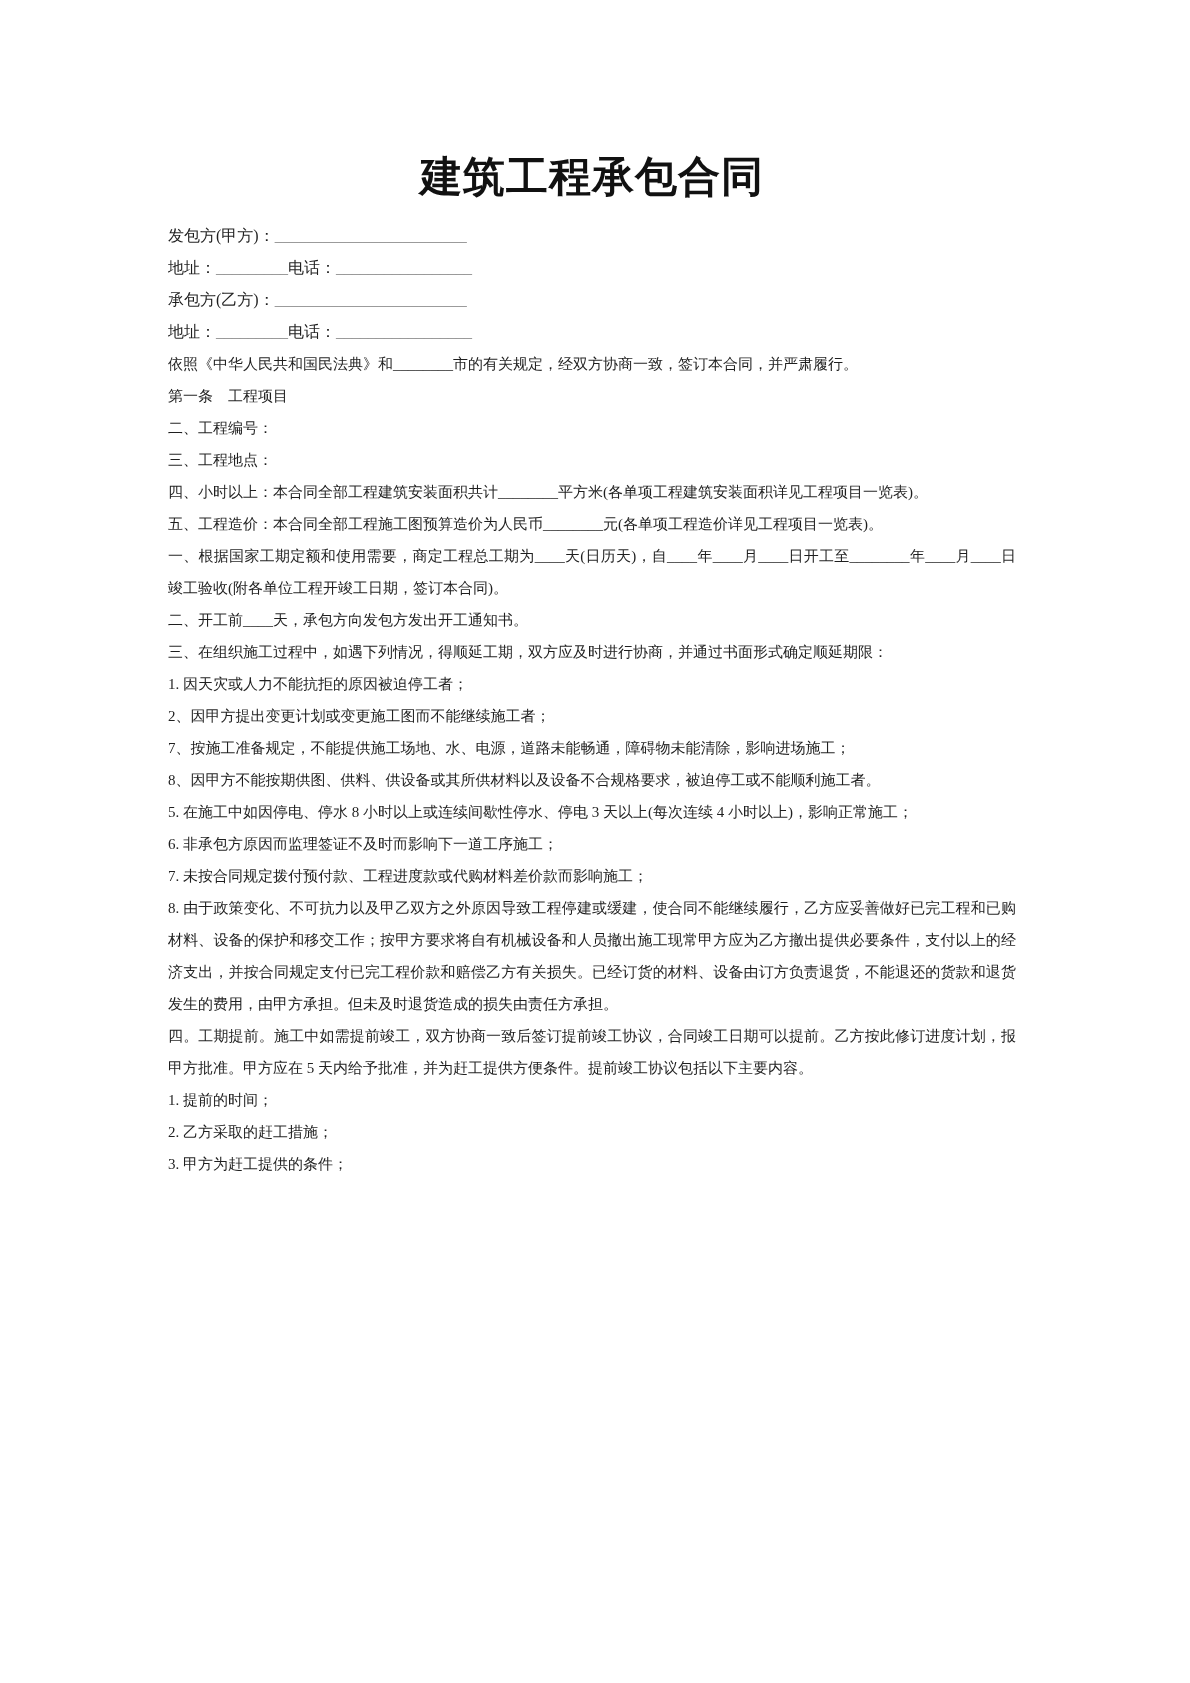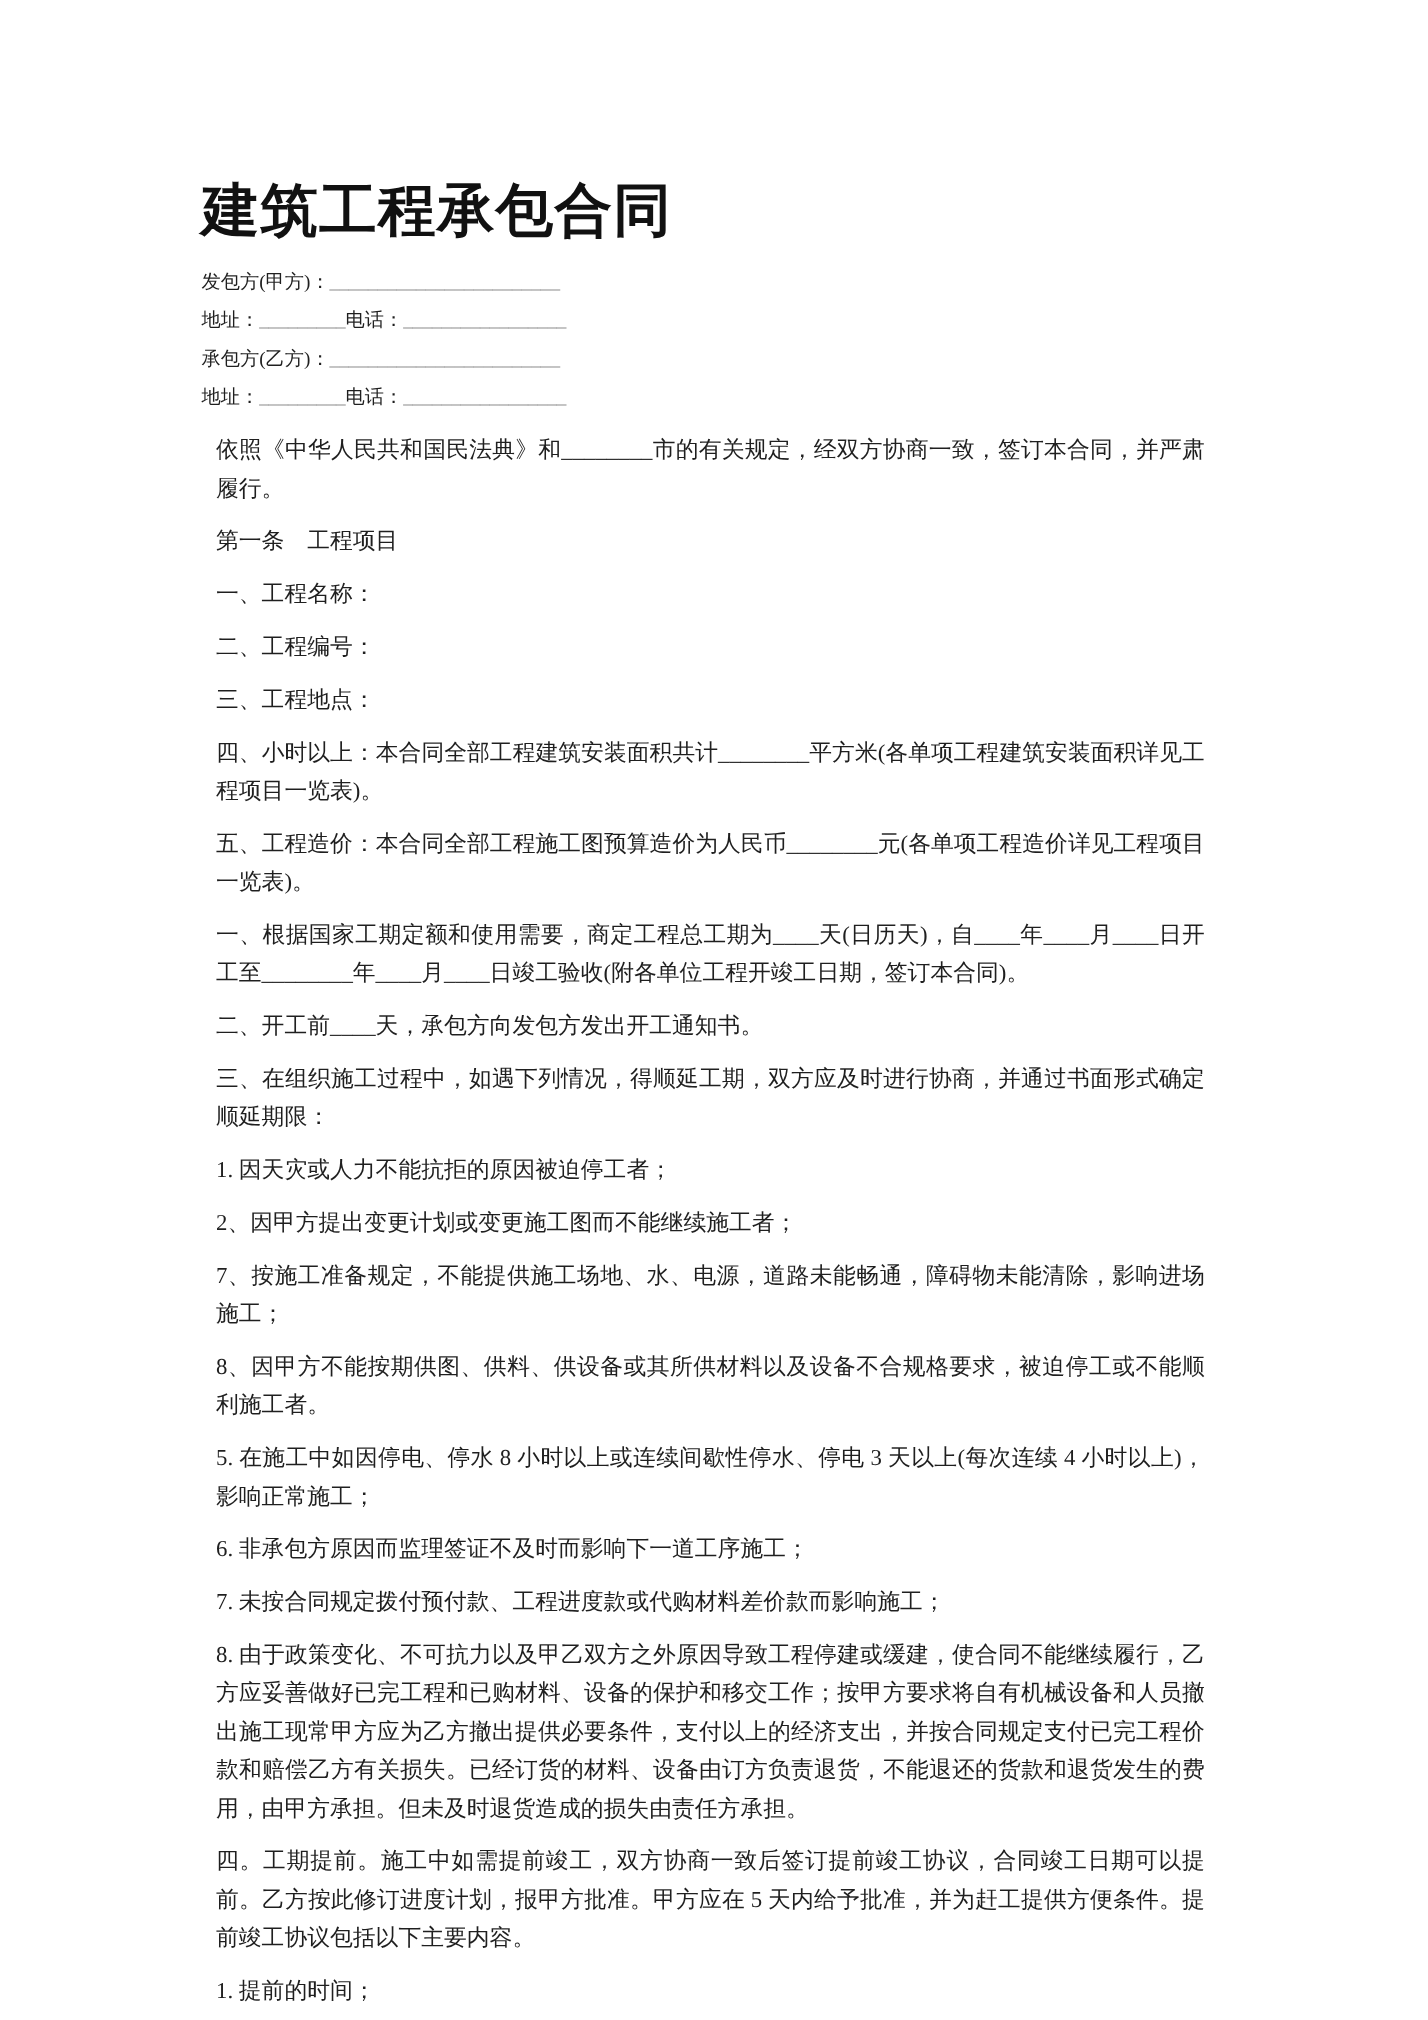--- a/index.html
+++ b/index.html
@@ -13,38 +13,39 @@
     color: #1f1f1f;
   }
   .content {
     position: absolute;
     left: 168px;
     top: 148px;
     width: 848px;
   }
   .doc-title {
     margin: 0 0 14px 0;
-    font-size: 48px;
+    font-size: 42px;
     line-height: 58px;
     font-weight: 700;
+    text-align: center;
     color: #111111;
     letter-spacing: 1px;
   }
   .line {
     font-size: 16px;
     line-height: 32px;
     white-space: nowrap;
   }
   .blank {
     color: #8a8a8a;
     letter-spacing: 0;
   }
   .para {
-    margin: 12px;
-    font-size: 19px;
+    margin: 0;
+    font-size: 15px;
     line-height: 32px;
     text-align: justify;
     word-break: break-all;
   }
 </style>
 </head>
 <body>
 
 <div class="page">
   <div class="content">
@@ -62,21 +63,20 @@
     <div class="line">
       <span>承包方(乙方)：</span><span class="blank">________________________</span>
     </div>
 
     <div class="line">
       <span>地址：</span><span class="blank">_________</span><span>电话：</span><span class="blank">_________________</span>
     </div>
 
     <p class="para">依照《中华人民共和国民法典》和________市的有关规定，经双方协商一致，签订本合同，并严肃履行。</p>
     <p class="para">第一条　工程项目</p>
-    <p class="para">一、工程名称：</p>
     <p class="para">二、工程编号：</p>
     <p class="para">三、工程地点：</p>
     <p class="para">四、小时以上：本合同全部工程建筑安装面积共计________平方米(各单项工程建筑安装面积详见工程项目一览表)。</p>
     <p class="para">五、工程造价：本合同全部工程施工图预算造价为人民币________元(各单项工程造价详见工程项目一览表)。</p>
     <p class="para">一、根据国家工期定额和使用需要，商定工程总工期为____天(日历天)，自____年____月____日开工至________年____月____日竣工验收(附各单位工程开竣工日期，签订本合同)。</p>
     <p class="para">二、开工前____天，承包方向发包方发出开工通知书。</p>
     <p class="para">三、在组织施工过程中，如遇下列情况，得顺延工期，双方应及时进行协商，并通过书面形式确定顺延期限：</p>
     <p class="para">1. 因天灾或人力不能抗拒的原因被迫停工者；</p>
     <p class="para">2、因甲方提出变更计划或变更施工图而不能继续施工者；</p>
     <p class="para">7、按施工准备规定，不能提供施工场地、水、电源，道路未能畅通，障碍物未能清除，影响进场施工；</p>

